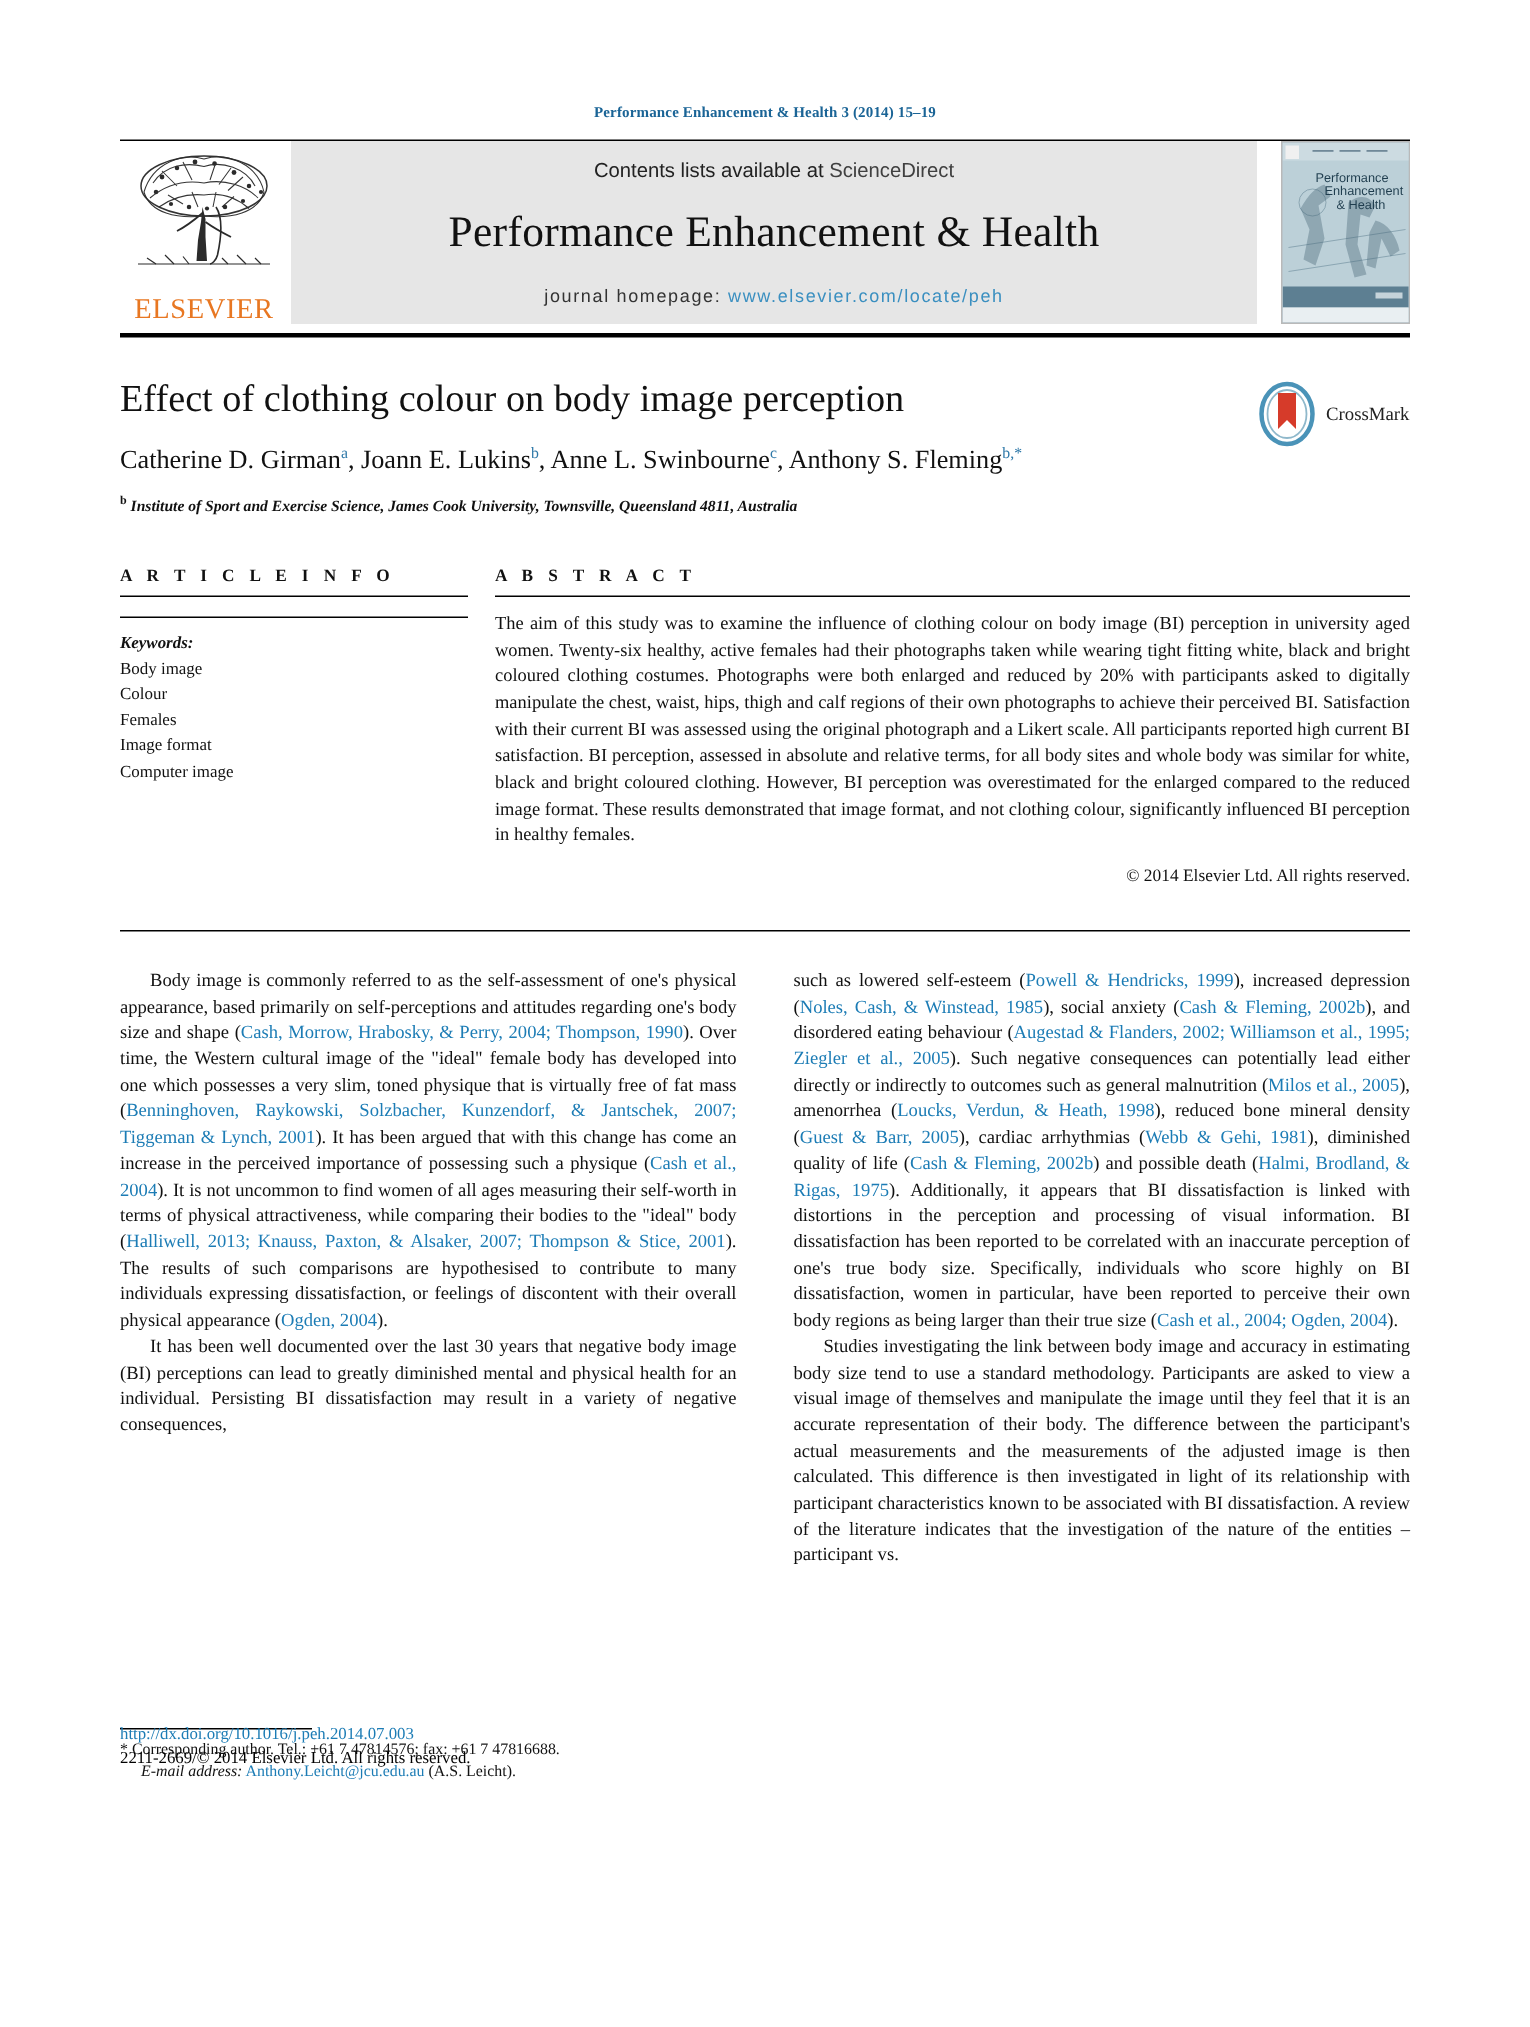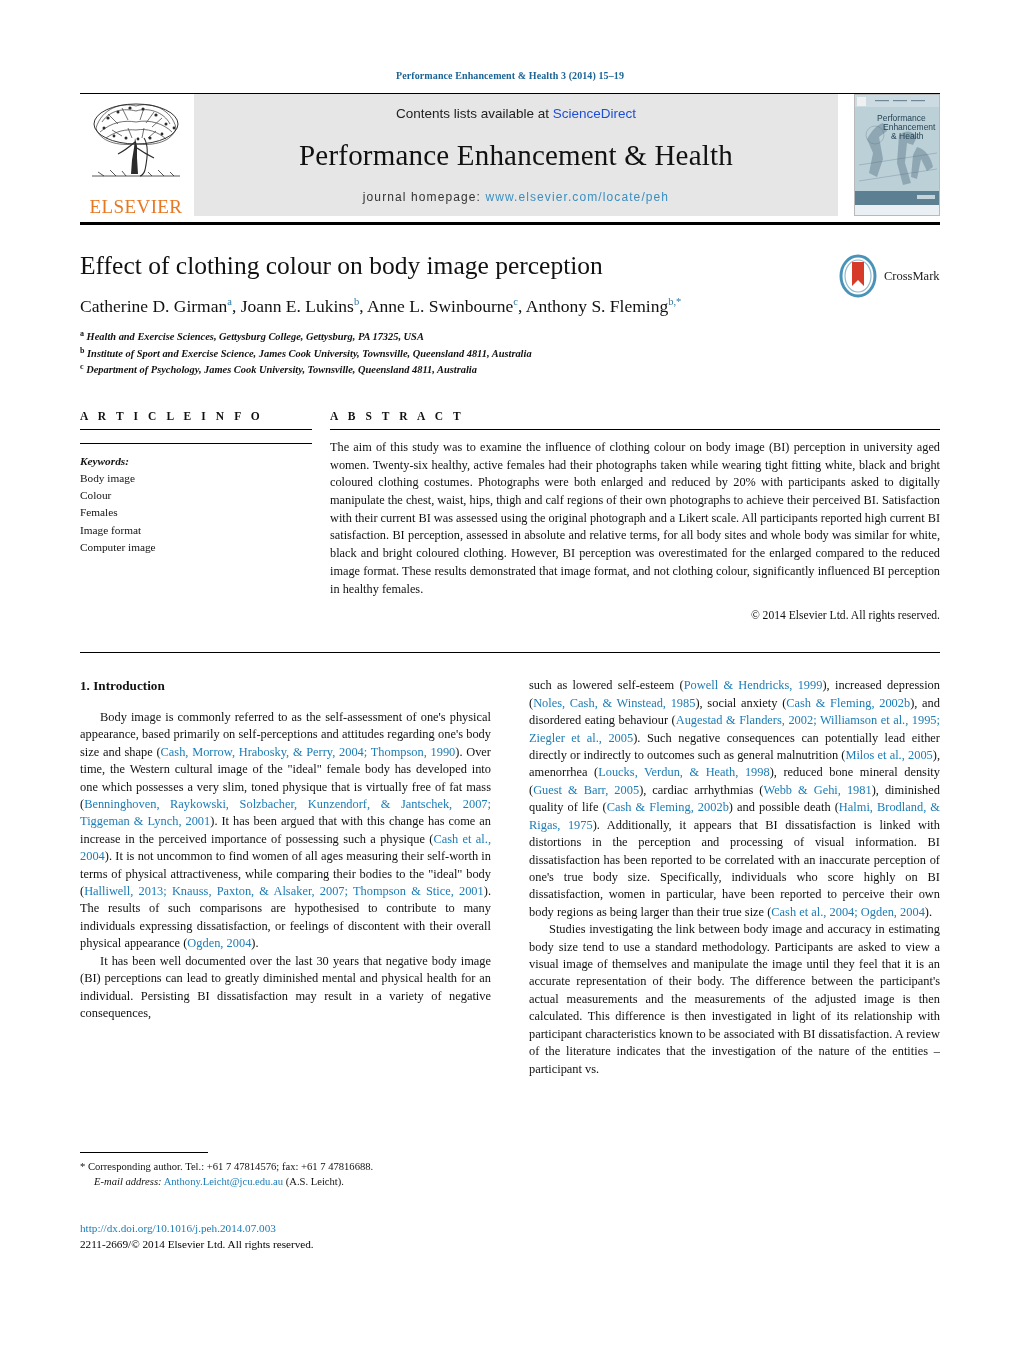--- a/index.html
+++ b/index.html
@@ -73,21 +73,21 @@
     padding: 12px 0 12px 0;
     box-sizing: border-box;
     margin-left: 2px;
   }
   .contents-line {
     font-family: "Liberation Sans", sans-serif;
     font-size: 13.5px;
     color: #222;
   }
   .contents-line .sd {
-    color: #1d4ed8;
+    color: #404040;
   }
   .journal-title {
     font-family: "Liberation Serif", serif;
     font-size: 29px;
     color: #111;
     letter-spacing: .2px;
   }
   .homepage-line {
     font-family: "Liberation Sans", sans-serif;
     font-size: 12px;
@@ -253,21 +253,21 @@
     font-family: "Liberation Serif", serif;
     font-size: 10.6px;
     line-height: 1.46;
     color: #111;
   }
   .footnote .ital { font-style: italic; }
   .footnote .mail { color: #1c7cb5; }
   .doi-block {
     position: absolute;
     left: 80px;
-    top: 1220px;
+    top: 1148px;
     font-family: "Liberation Serif", serif;
     font-size: 11.2px;
     line-height: 1.45;
   }
   .doi-link { color: #1c7cb5; }
 </style>
 </head>
 <body>
 
 <div class="page">
@@ -366,23 +366,21 @@
       <span class="crossmark-label">CrossMark</span>
     </div>
 
     <h1 class="article-title">Effect of clothing colour on body image perception</h1>
 
     <div class="authors">
       <span>Catherine D. Girman</span><sup class="aff-mark">a</sup><span>, </span><span>Joann E. Lukins</span><sup class="aff-mark">b</sup><span>, </span><span>Anne L. Swinbourne</span><sup class="aff-mark">c</sup><span>, </span><span>Anthony S. Fleming</span><sup class="aff-mark">b,*</sup>
     </div>
 
     <div class="affiliations">
-      <div><span class="aff-sup">a</span> <span>Health and Exercise Sciences, Gettysburg College, Gettysburg, PA 17325, USA</span></div>
       <div><span class="aff-sup">b</span> <span>Institute of Sport and Exercise Science, James Cook University, Townsville, Queensland 4811, Australia</span></div>
-      <div><span class="aff-sup">c</span> <span>Department of Psychology, James Cook University, Townsville, Queensland 4811, Australia</span></div>
     </div>
   </div>
 
   <div class="info-abstract">
 
     <div class="col-info">
       <div class="sec-label">A R T I C L E    I N F O</div>
       <div class="hr-thin"></div>
       <div class="hr-thin-2"></div>
       <div class="info-block">
@@ -400,21 +398,20 @@
       <div class="hr-thin"></div>
       <div class="abstract-text">The aim of this study was to examine the influence of clothing colour on body image (BI) perception in university aged women. Twenty-six healthy, active females had their photographs taken while wearing tight fitting white, black and bright coloured clothing costumes. Photographs were both enlarged and reduced by 20% with participants asked to digitally manipulate the chest, waist, hips, thigh and calf regions of their own photographs to achieve their perceived BI. Satisfaction with their current BI was assessed using the original photograph and a Likert scale. All participants reported high current BI satisfaction. BI perception, assessed in absolute and relative terms, for all body sites and whole body was similar for white, black and bright coloured clothing. However, BI perception was overestimated for the enlarged compared to the reduced image format. These results demonstrated that image format, and not clothing colour, significantly influenced BI perception in healthy females.</div>
       <div class="copyright-line">© 2014 Elsevier Ltd. All rights reserved.</div>
     </div>
   </div>
 
   <div class="body-rule"></div>
 
   <div class="body-cols">
     <div class="bcol">
-      <div class="sec-heading">1.  Introduction</div>
       <p class="para">Body image is commonly referred to as the self-assessment of one's physical appearance, based primarily on self-perceptions and attitudes regarding one's body size and shape (<span class="cite">Cash, Morrow, Hrabosky, &amp; Perry, 2004; Thompson, 1990</span>). Over time, the Western cultural image of the "ideal" female body has developed into one which possesses a very slim, toned physique that is virtually free of fat mass (<span class="cite">Benninghoven, Raykowski, Solzbacher, Kunzendorf, &amp; Jantschek, 2007; Tiggeman &amp; Lynch, 2001</span>). It has been argued that with this change has come an increase in the perceived importance of possessing such a physique (<span class="cite">Cash et al., 2004</span>). It is not uncommon to find women of all ages measuring their self-worth in terms of physical attractiveness, while comparing their bodies to the "ideal" body (<span class="cite">Halliwell, 2013; Knauss, Paxton, &amp; Alsaker, 2007; Thompson &amp; Stice, 2001</span>). The results of such comparisons are hypothesised to contribute to many individuals expressing dissatisfaction, or feelings of discontent with their overall physical appearance (<span class="cite">Ogden, 2004</span>).</p>
       <p class="para">It has been well documented over the last 30 years that negative body image (BI) perceptions can lead to greatly diminished mental and physical health for an individual. Persisting BI dissatisfaction may result in a variety of negative consequences,</p>
     </div>
     <div class="bcol">
       <p class="para" style="text-indent:0">such as lowered self-esteem (<span class="cite">Powell &amp; Hendricks, 1999</span>), increased depression (<span class="cite">Noles, Cash, &amp; Winstead, 1985</span>), social anxiety (<span class="cite">Cash &amp; Fleming, 2002b</span>), and disordered eating behaviour (<span class="cite">Augestad &amp; Flanders, 2002; Williamson et al., 1995; Ziegler et al., 2005</span>). Such negative consequences can potentially lead either directly or indirectly to outcomes such as general malnutrition (<span class="cite">Milos et al., 2005</span>), amenorrhea (<span class="cite">Loucks, Verdun, &amp; Heath, 1998</span>), reduced bone mineral density (<span class="cite">Guest &amp; Barr, 2005</span>), cardiac arrhythmias (<span class="cite">Webb &amp; Gehi, 1981</span>), diminished quality of life (<span class="cite">Cash &amp; Fleming, 2002b</span>) and possible death (<span class="cite">Halmi, Brodland, &amp; Rigas, 1975</span>). Additionally, it appears that BI dissatisfaction is linked with distortions in the perception and processing of visual information. BI dissatisfaction has been reported to be correlated with an inaccurate perception of one's true body size. Specifically, individuals who score highly on BI dissatisfaction, women in particular, have been reported to perceive their own body regions as being larger than their true size (<span class="cite">Cash et al., 2004; Ogden, 2004</span>).</p>
       <p class="para">Studies investigating the link between body image and accuracy in estimating body size tend to use a standard methodology. Participants are asked to view a visual image of themselves and manipulate the image until they feel that it is an accurate representation of their body. The difference between the participant's actual measurements and the measurements of the adjusted image is then calculated. This difference is then investigated in light of its relationship with participant characteristics known to be associated with BI dissatisfaction. A review of the literature indicates that the investigation of the nature of the entities – participant vs.</p>
     </div>
   </div>
 
   <div class="footnote-area">

